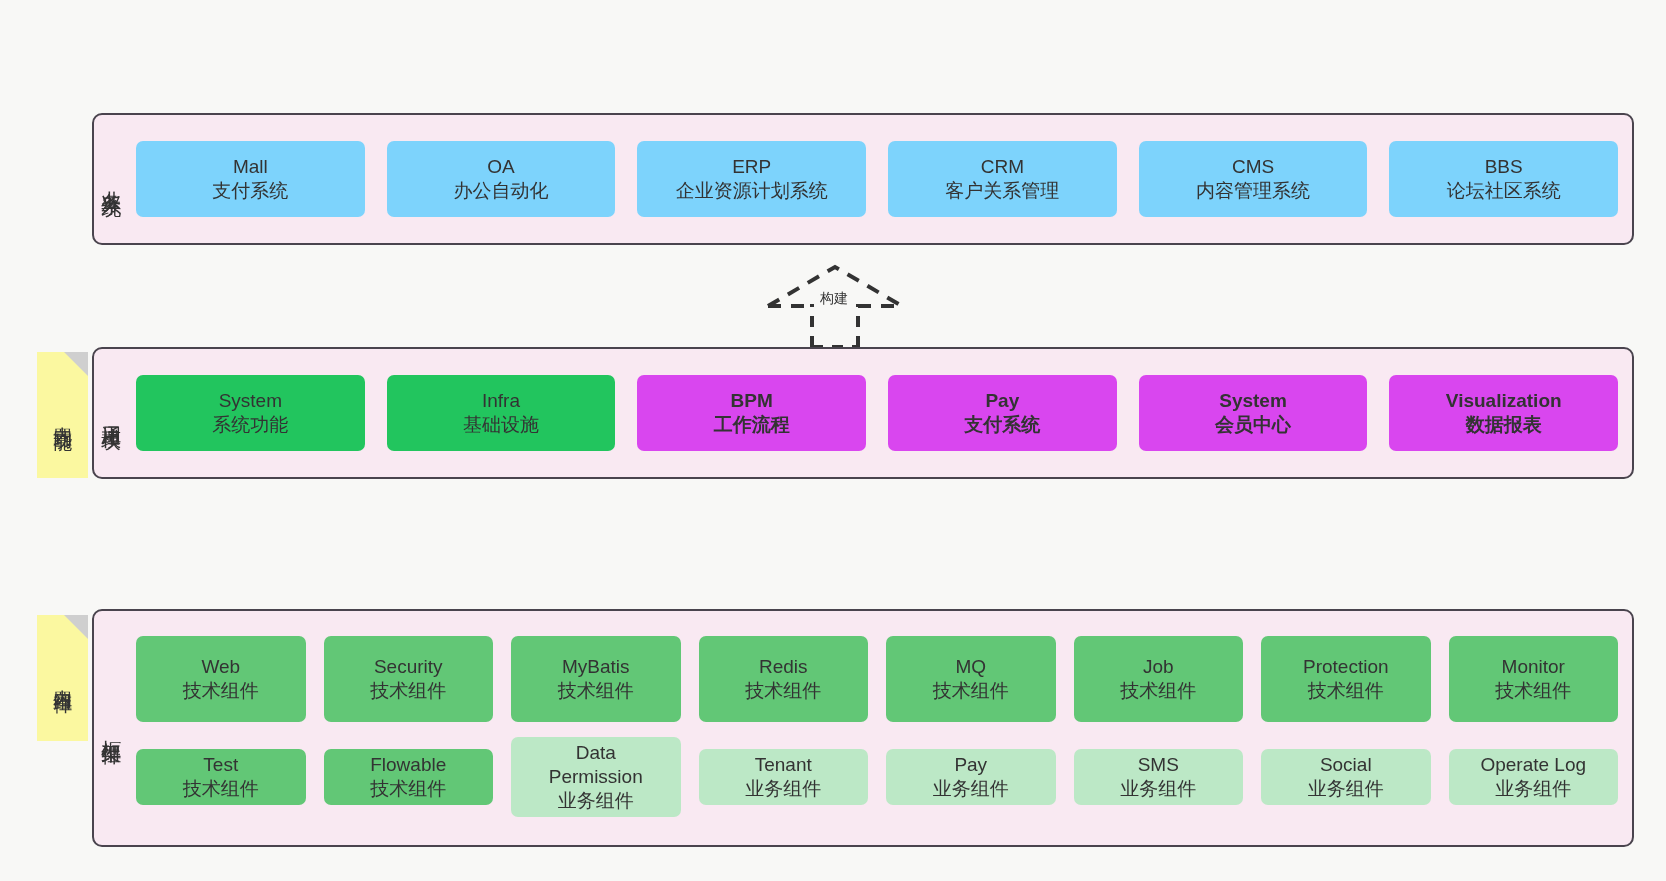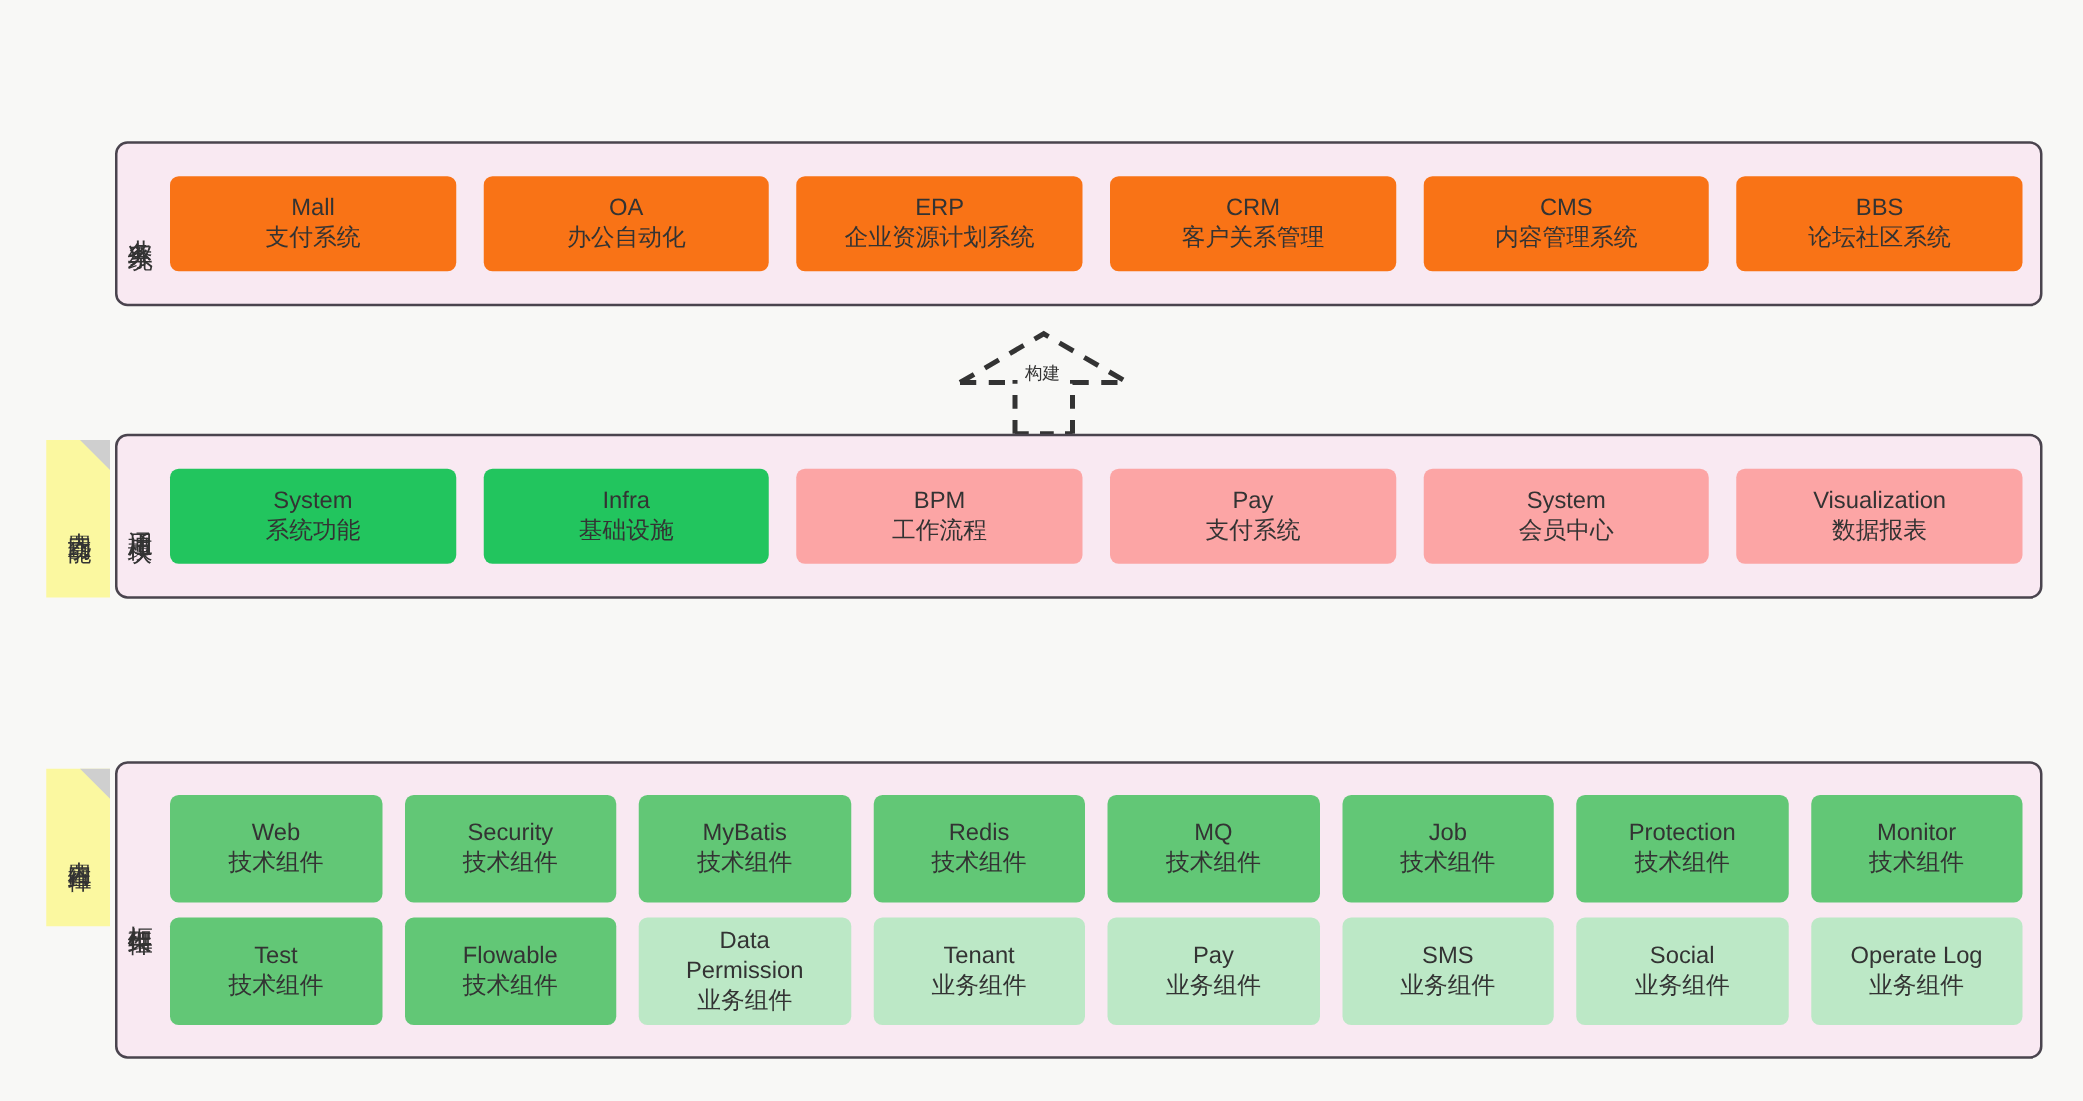--- a/index.html
+++ b/index.html
@@ -63,23 +63,23 @@
     font-size:19px;
     line-height:1.25;
     color:#333333;
     padding:4px 6px;
     box-sizing:border-box;
     user-select:none;
   }
   .cell .t1{display:block;}
   .cell .t2{display:block;}
 
-  .blue{background:#f97316;}
+  .blue{background:#7dd3fc;}
   .red{background:#22c55e;}
-  .pink{background:#fca5a5;}
+  .pink{background:#d946ef;font-weight:bold;}
   .green{background:#62c776;}
   .lgreen{background:#bce8c6;}
 
   
   .note{
     position:absolute;
     box-sizing:border-box;
     background:#fbf8a0;
     font-size:19px;
     line-height:1.18;
@@ -250,21 +250,21 @@
         <div class="cell green">
           <span class="t1">Protection</span>
           <span class="t2">技术组件</span>
         </div>
         <div class="cell green">
           <span class="t1">Monitor</span>
           <span class="t2">技术组件</span>
         </div>
       </div>
 
-      <div class="row" style="height:86px;gap:18px;margin-top:12px;">
+      <div class="row" style="height:86px;gap:18px;margin-top:12px;align-items:center;">
         <div class="cell green">
           <span class="t1">Test</span>
           <span class="t2">技术组件</span>
         </div>
         <div class="cell green">
           <span class="t1">Flowable</span>
           <span class="t2">技术组件</span>
         </div>
         <div class="cell lgreen">
           <span class="t1" style="max-width:110px;">Data Permission</span>

